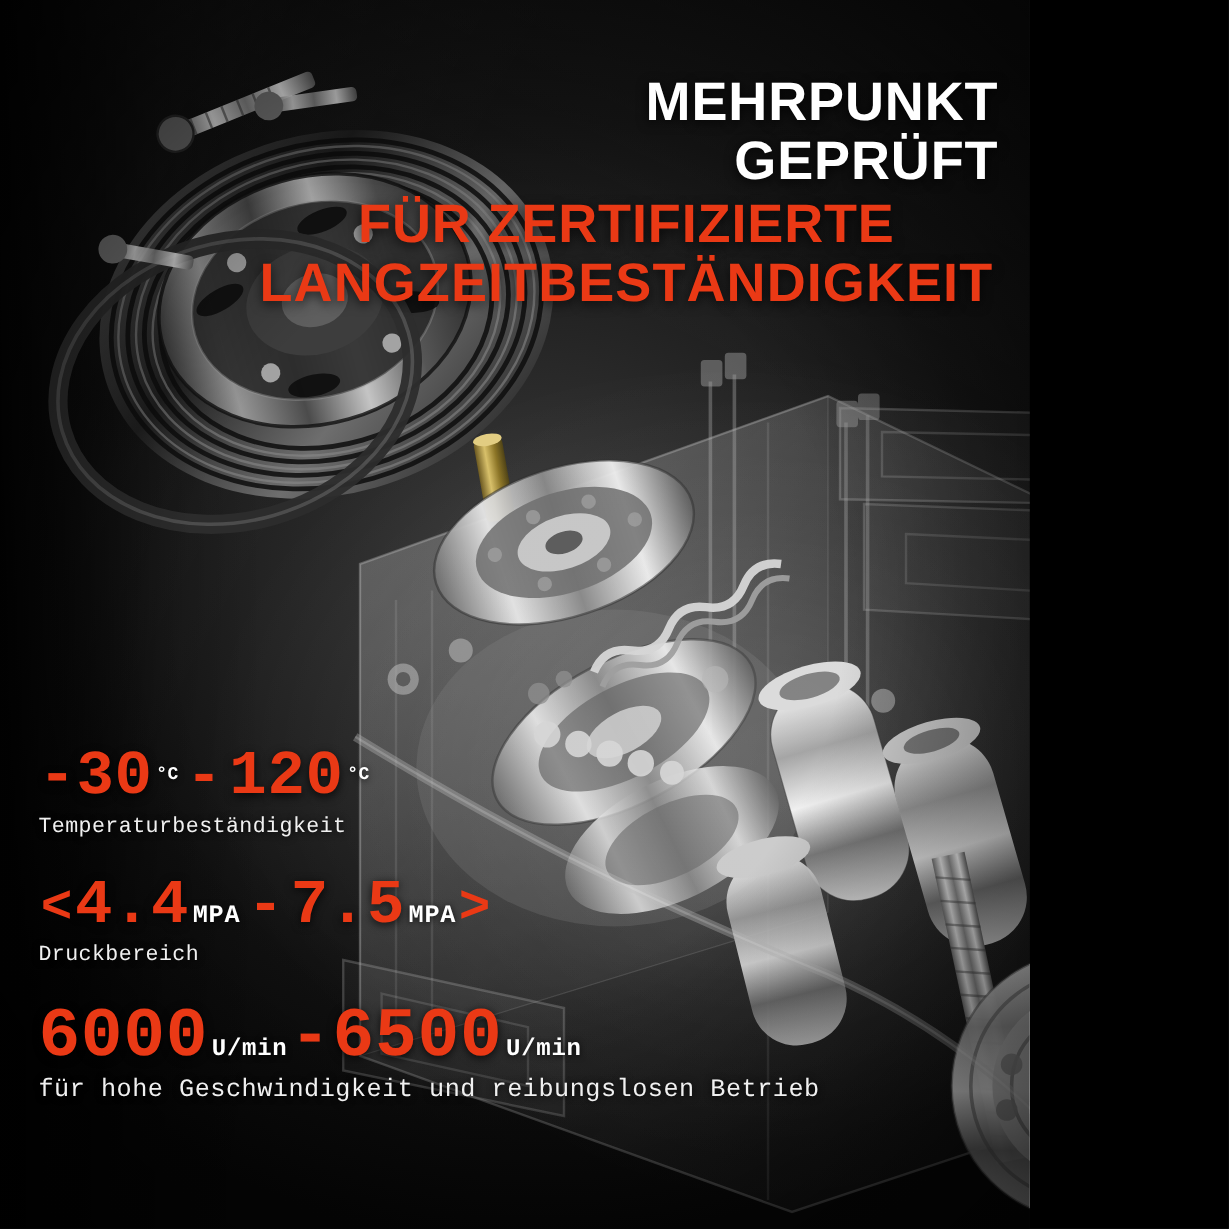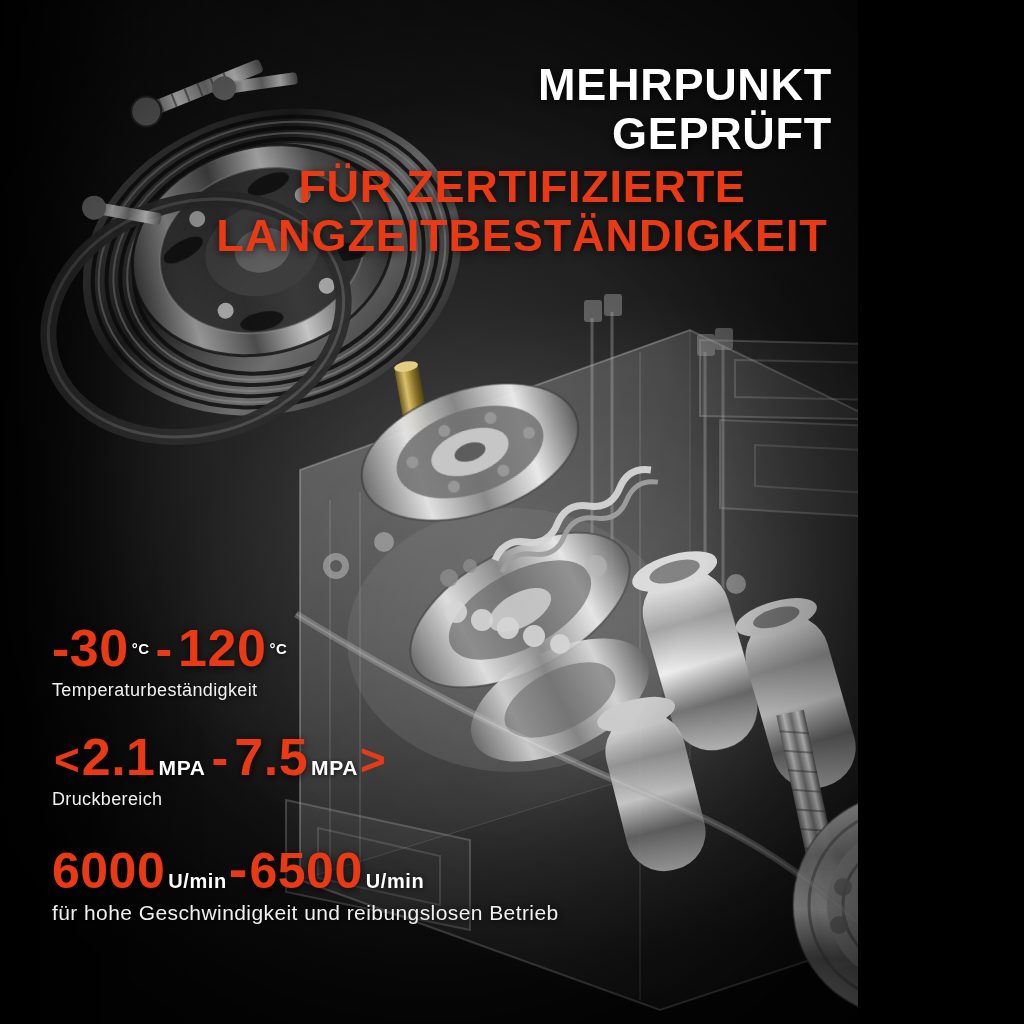--- a/index.html
+++ b/index.html
@@ -80,23 +80,24 @@
     display: block;
     margin-top: 6px;
     text-shadow: 0 2px 10px rgba(0,0,0,0.7);
     text-align: center;
   }
   .headline .l4 { margin-top: 3px; letter-spacing: 0.02em; }
 
   
   .specs {
     position: absolute;
-    left: 52px;
+    left: 32px;
     top: 618px;
     width: 720px;
+    font-family: Liberation Mono, monospace;
   }
   .spec { margin-bottom: 26px; }
   .spec-line {
     display: flex;
     align-items: baseline;
     white-space: nowrap;
   }
   .big {
     color: #ea3915;
     font-weight: 700;
@@ -129,21 +130,21 @@
     font-size: 44px;
     margin: 0 2px;
   }
   .caption {
     color: #f0f0f0;
     font-size: 18px;
     letter-spacing: 0.02em;
     margin-top: 2px;
     text-shadow: 0 1px 6px rgba(0,0,0,0.9);
   }
-  .spec-rpm .big { font-size: 50px; }
+  .spec-rpm .big { font-size: 58px; }
   .spec-rpm .unit { font-size: 20px; }
   .spec-rpm .caption { font-size: 21px; margin-top: 0px; }
   .spec-rpm .dash { font-size: 56px; margin: 0 2px; }
 </style>
 </head>
 <body>
 
 <div id="stage">
 
   <div class="bg-base"></div>
@@ -451,21 +452,21 @@
         <span class="dash">-</span>
         <span class="big">120</span>
         <span class="unit sm">°C</span>
       </div>
       <div class="caption">Temperaturbeständigkeit</div>
     </div>
 
     <div class="spec spec-pressure">
       <div class="spec-line">
         <span class="angle">&lt;</span>
-        <span class="big">2.1</span>
+        <span class="big">4.4</span>
         <span class="unit">MPA</span>
         <span class="dash">-</span>
         <span class="big">7.5</span>
         <span class="unit">MPA</span>
         <span class="angle">&gt;</span>
       </div>
       <div class="caption">Druckbereich</div>
     </div>
 
     <div class="spec spec-rpm">

